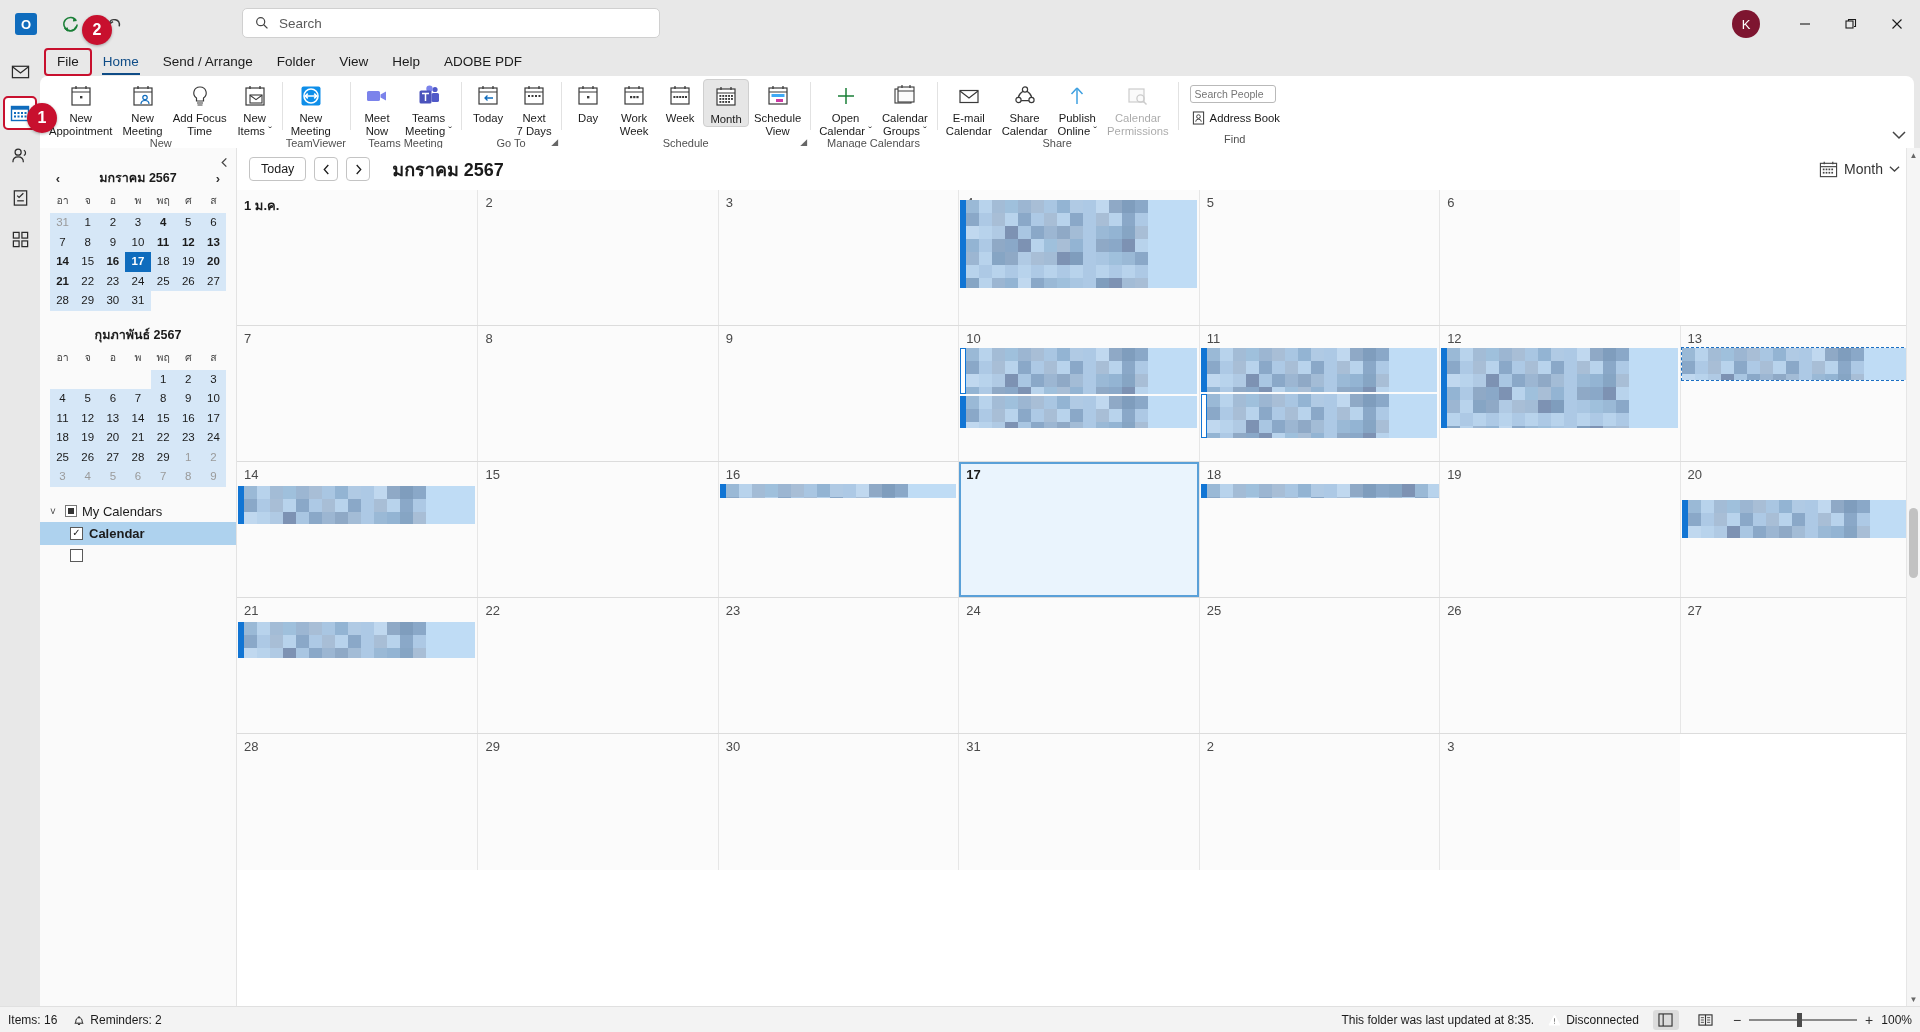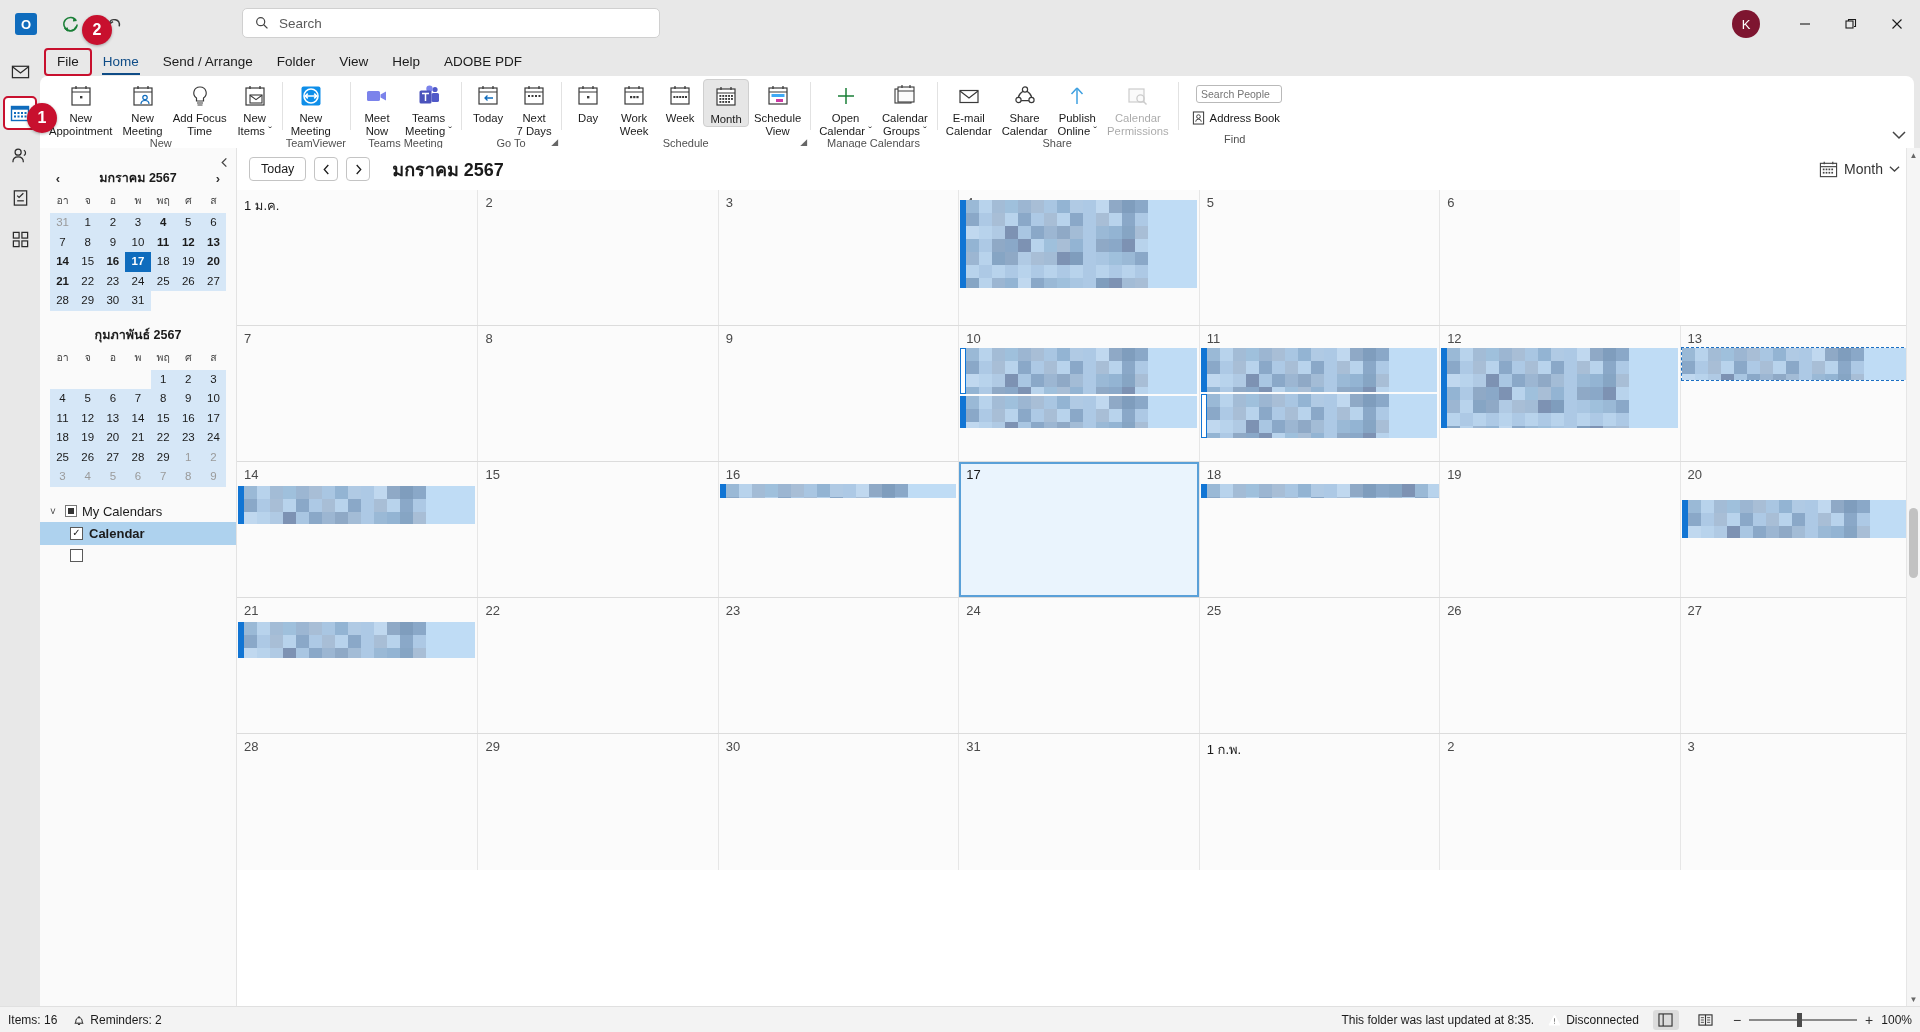--- a/index.html
+++ b/index.html
@@ -107,21 +107,21 @@
     display: flex; flex-direction: column; align-items: center;
     min-width: 46px; padding: 2px 5px 0; cursor: pointer; border-radius: 4px;
   }
   .ritem.sel { background: #e6e6e6; border: 1px solid #cfcfcf; }
   .ritem.disabled { opacity: .38; cursor: default; }
   .ritem .ico { height: 30px; display: flex; align-items: center; justify-content: center; }
   .ritem .lbl {
     font-size: 11.3px; color: #1b1b1b; text-align: center; line-height: 12.5px;
     white-space: pre-line; margin-top: 1px;
   }
-  .find-col { display: flex; flex-direction: column; padding: 6px 6px 0 8px; gap: 6px; align-items: flex-end; }
+  .find-col { display: flex; flex-direction: column; padding: 6px 6px 0 8px; gap: 6px; }
   .people-input {
     width: 86px; height: 18px; border: 1px solid #b9b9b9; border-radius: 3px;
     font-size: 10.5px; color: #666; padding: 0 4px; background: #fff;
     font-family: "Liberation Sans", sans-serif;
   }
   .addr-book {
     display: flex; align-items: center; gap: 5px; font-size: 11.3px;
     color: #1b1b1b; cursor: pointer; padding: 2px;
   }
   .ribbon-collapse {
@@ -246,21 +246,21 @@
   .wrow:last-child { border-bottom: none; }
   .dcell {
     border-left: 1px solid #e6e6e6; position: relative; background: #fbfbfb;
     padding-top: 2px; overflow: hidden;
   }
   .dcell:first-child { border-left: none; }
   .dcell.today-cell { background: #eaf4fd; box-shadow: inset 0 0 0 2px #5aa0d8; }
   .dnum {
     font-size: 13px; color: #4a4a4a; padding: 3px 0 0 7px; display: block;
   }
-  .dnum.strong { color: #1b1b1b; font-weight: normal; }
+  .dnum.strong { color: #1b1b1b; font-weight: bold; }
 
   
   .ev { position: absolute; left: 1px; right: 2px; display: flex; }
   .ev .bar { width: 6px; background: #1175d4; flex: 0 0 6px; }
   .ev .bar.hollow { background: #fff; border: 1.5px solid #1175d4; }
   .ev .pix { flex: 1; position: relative; overflow: hidden; background: #bfdcf5; }
   .ev.dashed { outline: 1.5px dashed #1a6fc4; }
   .pix-cell { position: absolute; }
 
   
@@ -1713,23 +1713,20 @@
           <div class="dcell">
             <span class="dnum">29</span>
           </div>
           <div class="dcell">
             <span class="dnum">30</span>
           </div>
           <div class="dcell">
             <span class="dnum">31</span>
           </div>
           <div class="dcell">
-            <span class="dnum strong">1 ก.พ.</span>
-          </div>
-          <div class="dcell">
             <span class="dnum">2</span>
           </div>
           <div class="dcell">
             <span class="dnum">3</span>
           </div>
         </div>
       </div>
 
     <div class="vscroll">
       <div class="up">▲</div>

